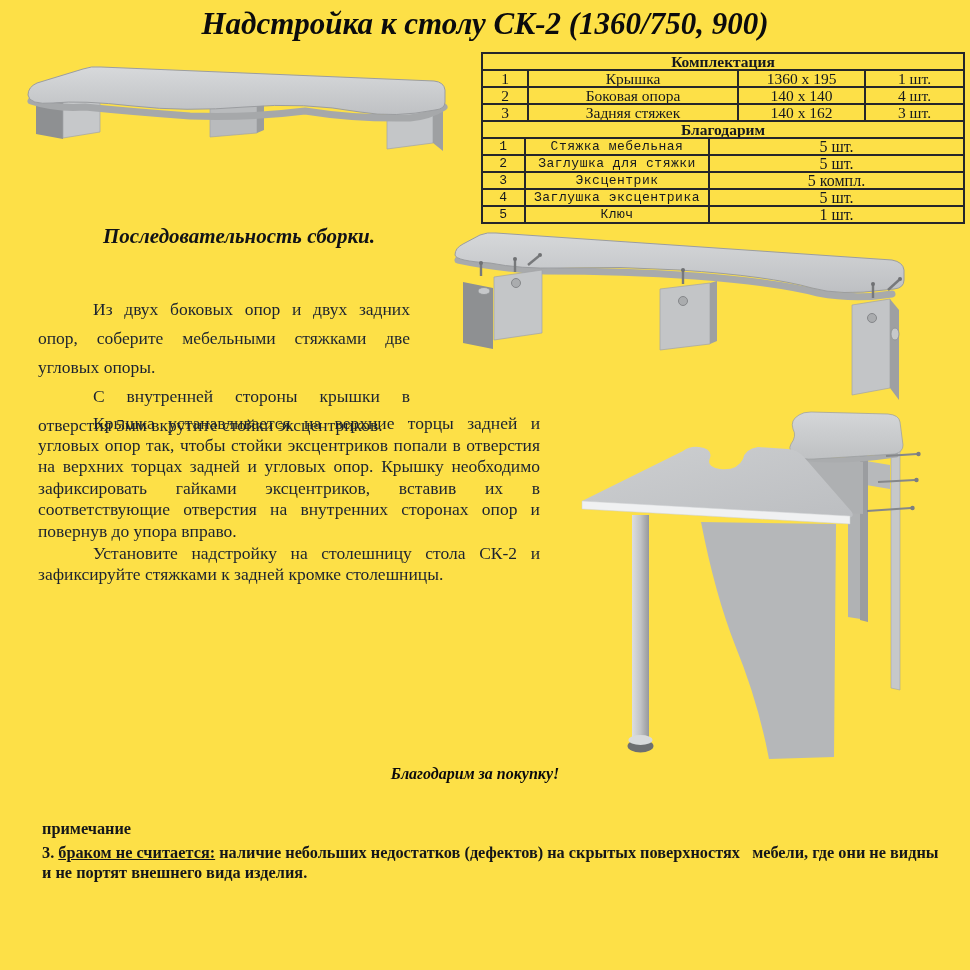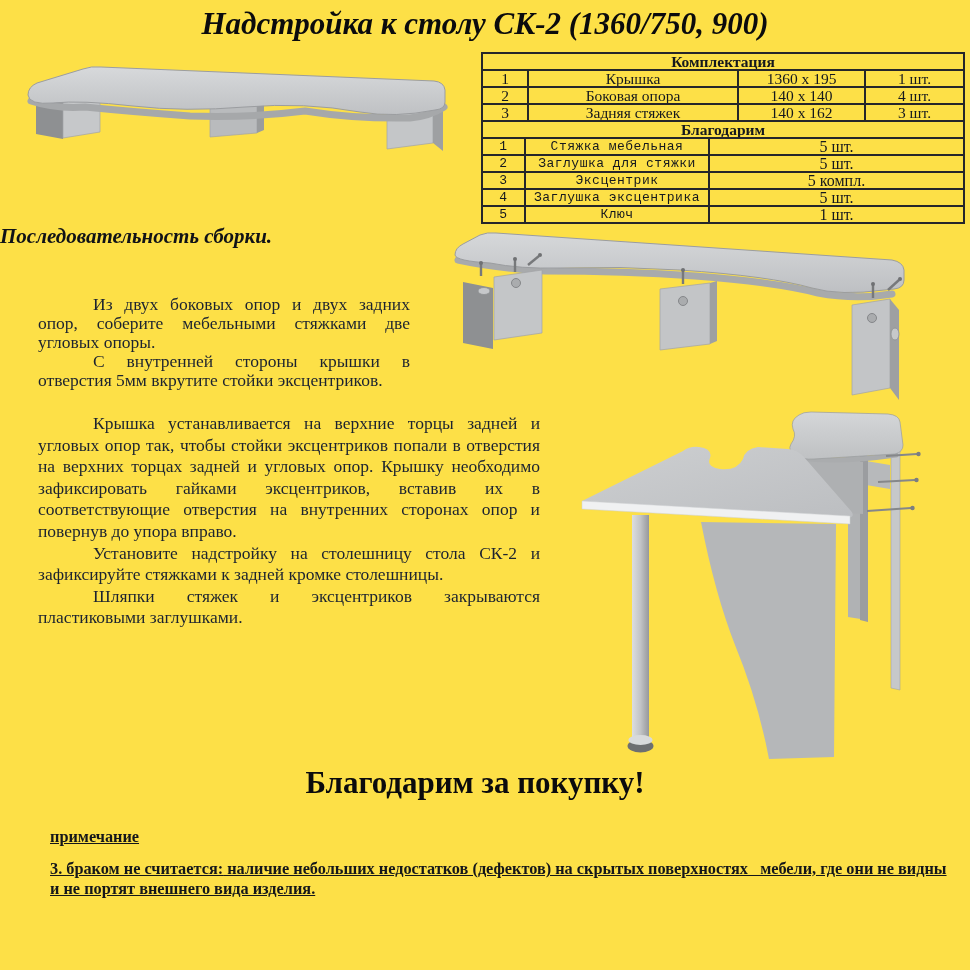--- a/index.html
+++ b/index.html
@@ -10,32 +10,32 @@
   
   .parts{position:absolute;left:481px;top:52px;width:484px;}
   .parts table{border-collapse:collapse;width:100%;table-layout:fixed;}
   .parts table.t2{margin-top:-2px;}
   .parts td{border:2px solid #26262a;text-align:center;padding:0;
             height:14.6px;line-height:15px;font-size:15.5px;overflow:hidden;white-space:nowrap;}
   .parts td.th{font-weight:bold;}
   .parts .t2 td.mono{font-family:"Liberation Mono",monospace;font-size:13px;letter-spacing:.5px;}
   .parts .t2 td.qty{font-size:16px;}
   
-  .assembly-heading{position:absolute;left:0;top:224px;width:478px;
+  .assembly-heading{position:absolute;left:0;top:224px;width:478px;text-align:center;
                     font-size:21px;font-weight:bold;font-style:italic;color:#101217;}
-  .body-block{position:absolute;font-size:17.5px;line-height:19px;text-align:justify;color:#1c2330;}
+  .body-block{position:absolute;font-size:17.5px;line-height:29px;text-align:justify;color:#1c2330;}
   .body-block p{margin:0;text-indent:55px;}
   .block1{left:38px;top:295px;width:372px;}
   .block2{left:38px;top:413px;width:502px;line-height:21.6px;font-family:Liberation Serif, serif;}
   
   .thanks{position:absolute;left:0;top:765px;width:950px;text-align:center;
-          font-size:31px;font-weight:bold;color:#0b0b0d;}
+          font-size:16px;font-weight:bold;font-style:italic;color:#0b0b0d;}
   .notes{position:absolute;left:38px;top:815px;width:926px;font-weight:bold;
          font-size:16.3px;line-height:20.2px;color:#14161a;}
-  .notes p{margin:12px;white-space:pre-wrap;text-decoration:underline;}
+  .notes p{margin:4px;white-space:pre-wrap;}
   .notes .ul{text-decoration:underline;}
   
   .illu{position:absolute;}
   #illu-assembled{left:15px;top:57px;}
   #illu-exploded{left:440px;top:228px;}
   #illu-desk{left:560px;top:398px;}
 </style>
 </head>
 <body>
 
@@ -177,21 +177,20 @@
       <line x1="433" y1="57" x2="433" y2="70"></line>
         <line x1="448" y1="62" x2="459" y2="52"></line>
     </g>
     <circle cx="433" cy="56" r="2" fill="#6f7173"></circle>
       <circle cx="460" cy="51" r="2" fill="#6f7173"></circle>
   </svg>
 
   <div class="body-block block2">
     <p>Крышка устанавливается на верхние торцы задней и угловых опор так, чтобы стойки эксцентриков попали в отверстия на верхних торцах задней и угловых опор. Крышку необходимо зафиксировать гайками эксцентриков, вставив их в соответствующие отверстия на внутренних сторонах опор и повернув до упора вправо.</p>
     <p>Установите надстройку на столешницу стола СК-2 и зафиксируйте стяжками к задней кромке столешницы.</p>
-    <p>Шляпки стяжек и эксцентриков закрываются пластиковыми заглушками.</p>
   </div>
 
   <svg id="illu-desk" class="illu" width="410" height="372" viewBox="0 0 410 372">
     <defs>
       <linearGradient id="gDesk" x1="0" y1="0" x2="1" y2="1">
         <stop offset="0" stop-color="#cdcfd1"></stop>
           <stop offset="1" stop-color="#bcbec1"></stop>
       </linearGradient>
       <linearGradient id="gAddon" x1="0" y1="0" x2="0" y2="1">
         <stop offset="0" stop-color="#d4d6d8"></stop>

